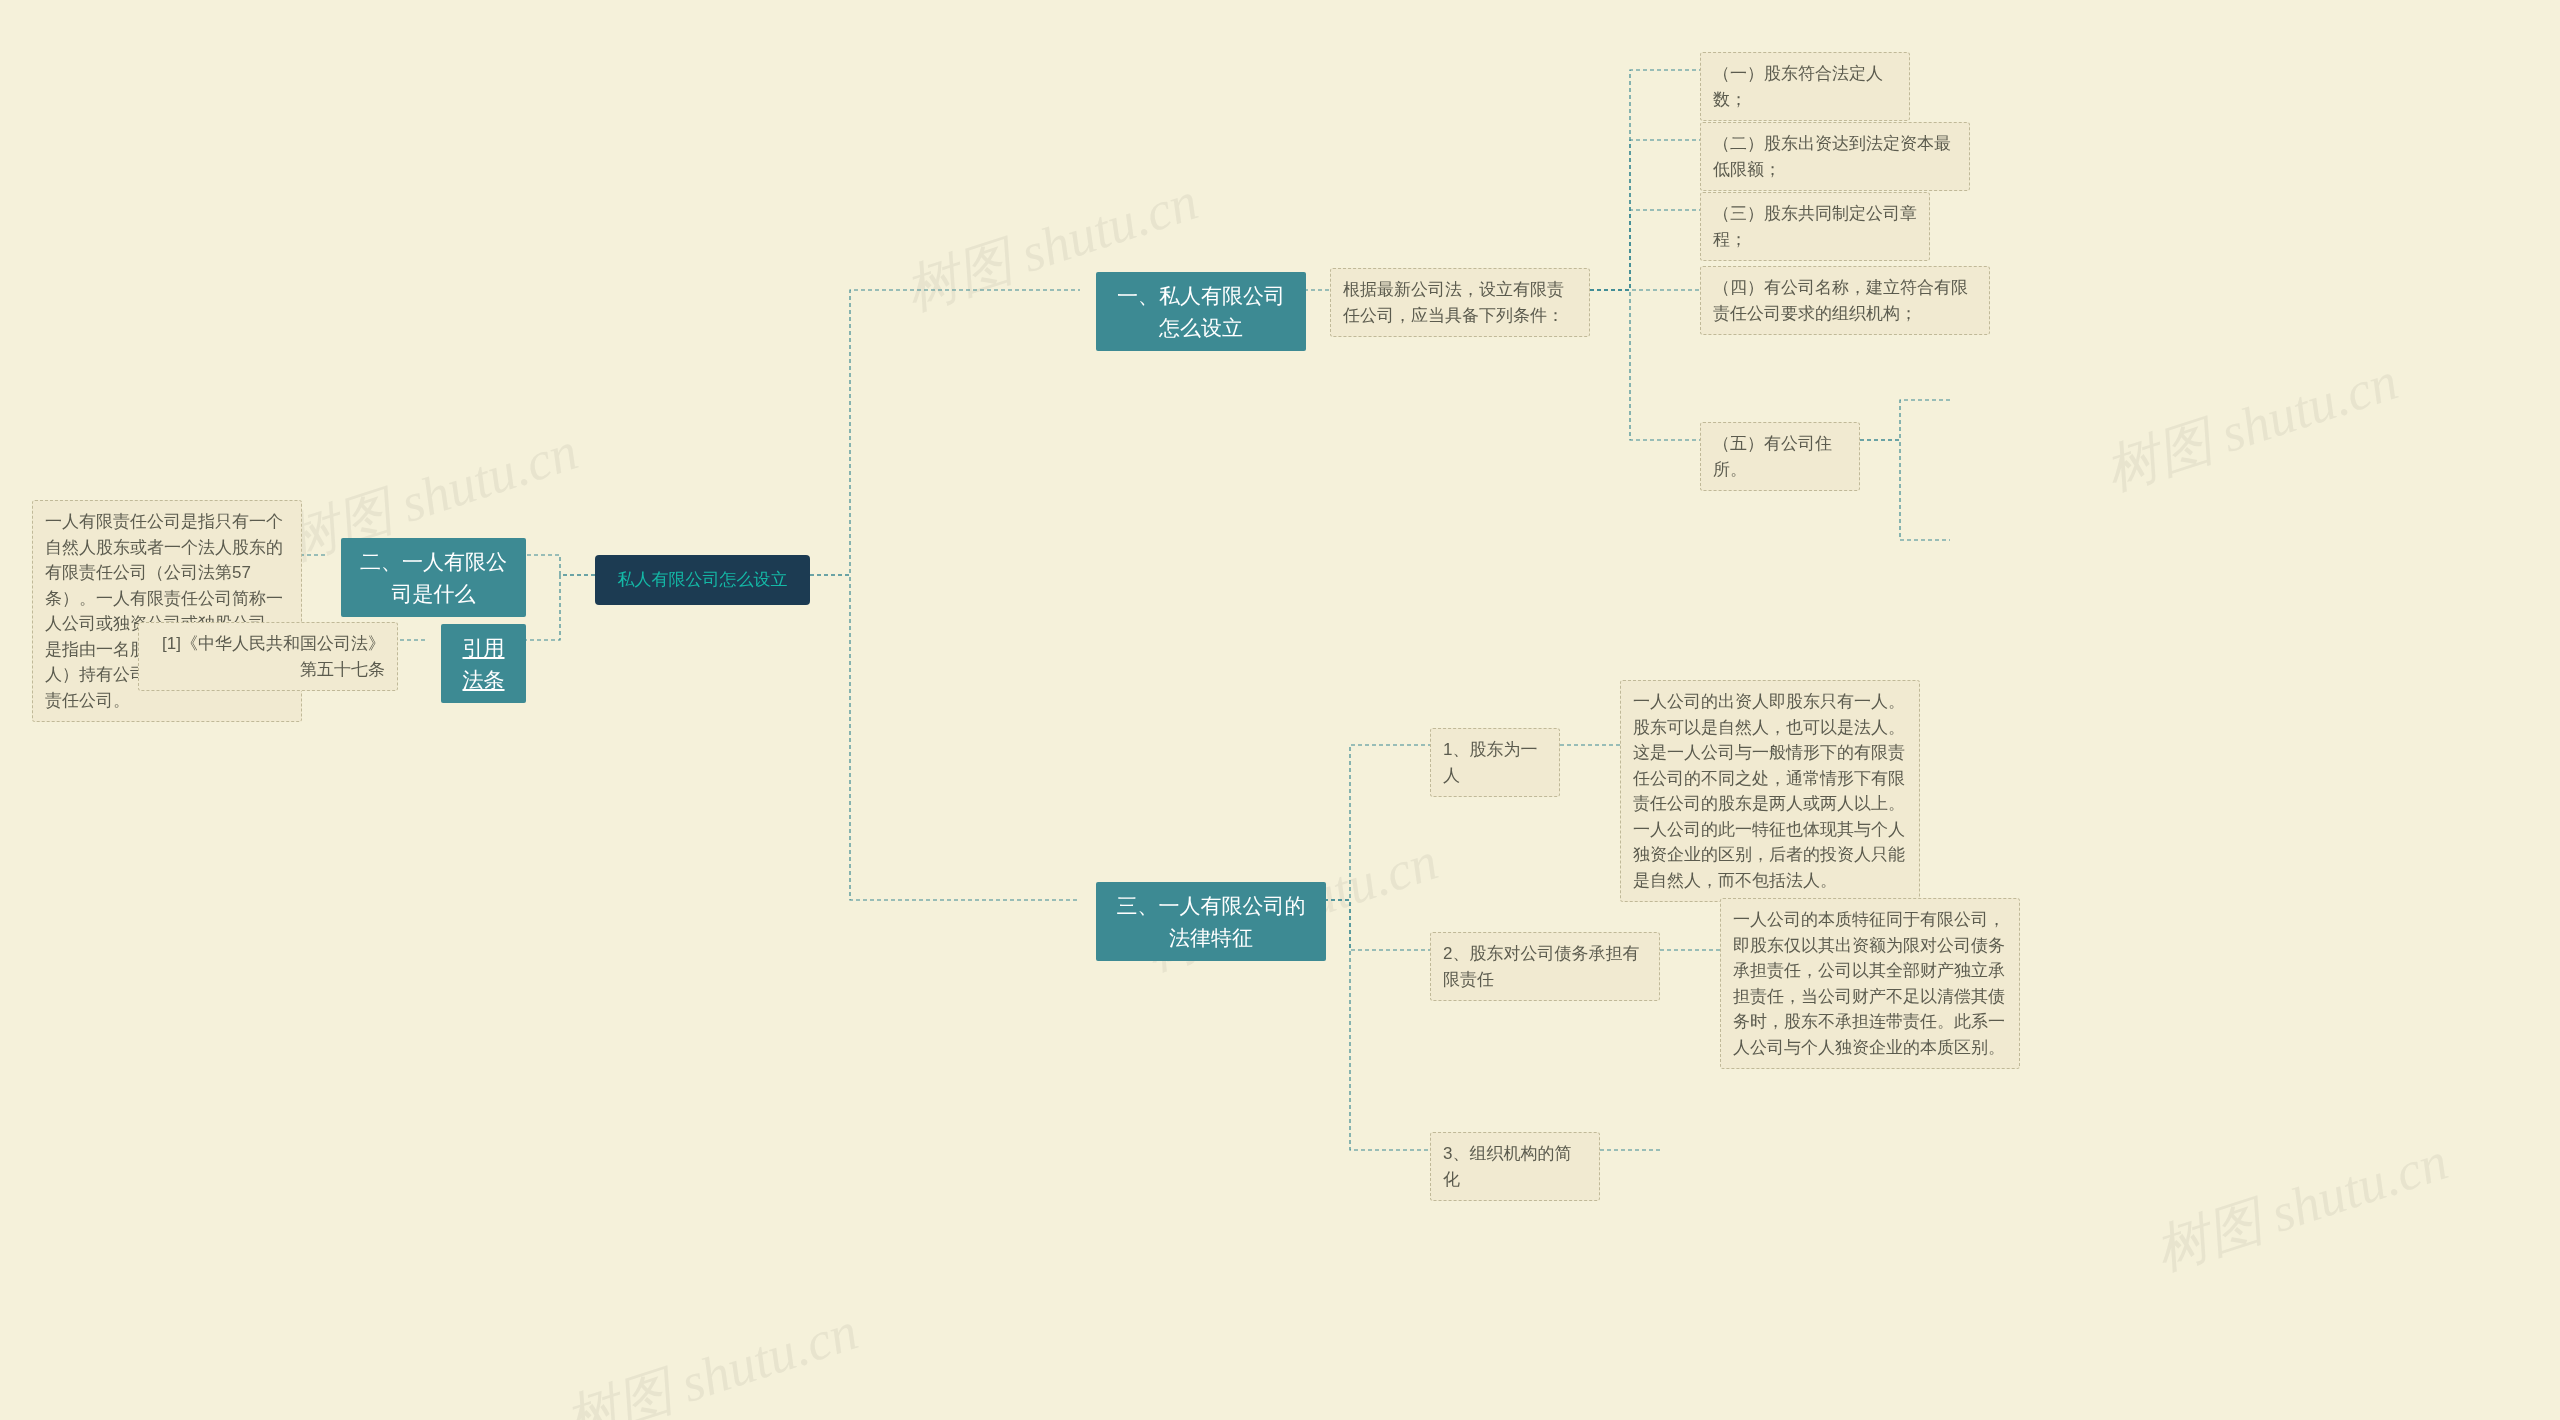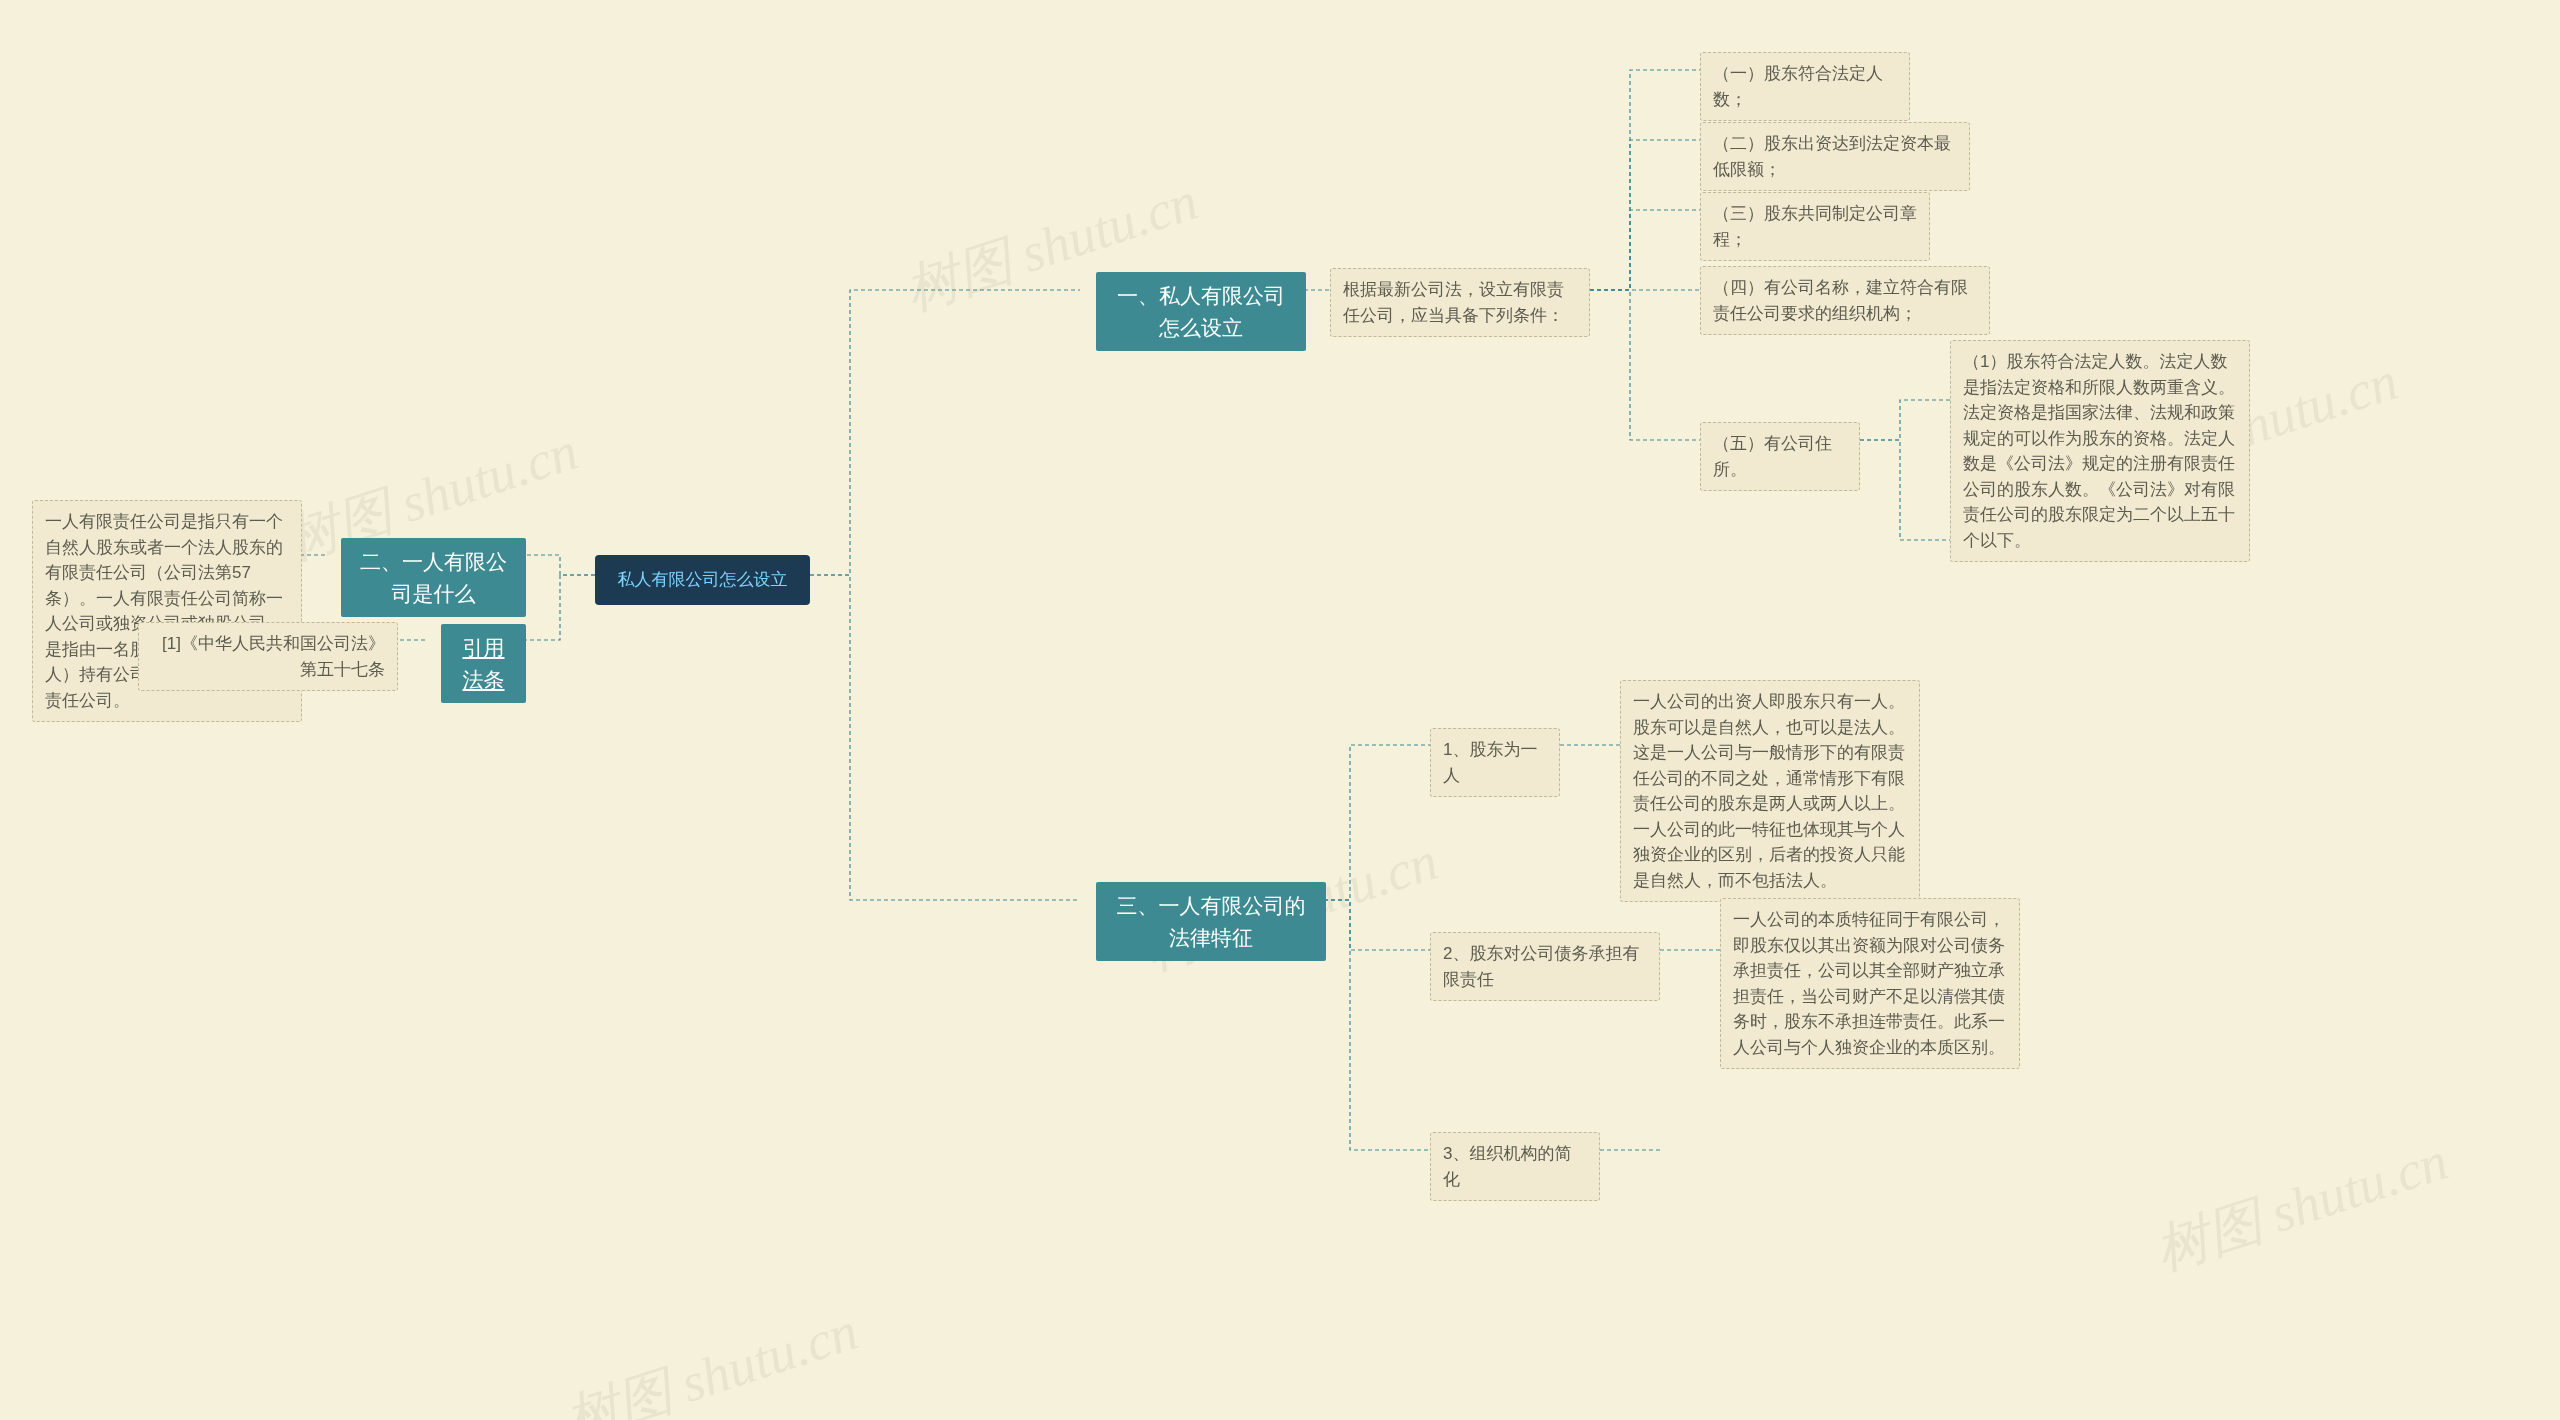--- a/index.html
+++ b/index.html
@@ -19,21 +19,21 @@
     height: 1420px;
   }
   .node {
     position: absolute;
     box-sizing: border-box;
     padding: 8px 12px;
     line-height: 1.5;
   }
   .root {
     background: #1c3b52;
-    color: #7dd3fc;
+    color: #14b8a6;
     font-size: 17px;
     font-weight: 500;
     border-radius: 4px;
     padding: 12px 18px;
     text-align: center;
   }
   .branch {
     background: #3d8a93;
     color: #ffffff;
     font-size: 21px;
@@ -124,21 +124,20 @@
 
   <div class="node branch" style="left:1080px; top:272px; width:210px;">一、私人有限公司怎么设立</div>
   <div class="node leaf" style="left:1330px; top:268px; width:260px;">根据最新公司法，设立有限责任公司，应当具备下列条件：</div>
 
   <div class="node leaf" style="left:1700px; top:52px; width:210px;">（一）股东符合法定人数；</div>
   <div class="node leaf" style="left:1700px; top:122px; width:270px;">（二）股东出资达到法定资本最低限额；</div>
   <div class="node leaf" style="left:1700px; top:192px; width:230px;">（三）股东共同制定公司章程；</div>
   <div class="node leaf" style="left:1700px; top:266px; width:290px;">（四）有公司名称，建立符合有限责任公司要求的组织机构；</div>
   <div class="node leaf" style="left:1700px; top:422px; width:160px;">（五）有公司住所。</div>
 
-  <div class="node leaf" style="left:1950px; top:340px; width:300px;">（1）股东符合法定人数。法定人数是指法定资格和所限人数两重含义。法定资格是指国家法律、法规和政策规定的可以作为股东的资格。法定人数是《公司法》规定的注册有限责任公司的股东人数。《公司法》对有限责任公司的股东限定为二个以上五十个以下。</div>
 
   <div class="node branch" style="left:325px; top:538px; width:185px;">二、一人有限公司是什么</div>
   <div class="node leaf" style="left:32px; top:500px; width:270px;">一人有限责任公司是指只有一个自然人股东或者一个法人股东的有限责任公司（公司法第57条）。一人有限责任公司简称一人公司或独资公司或独股公司，是指由一名股东（自然人或法人）持有公司的全部出资的有限责任公司。</div>
 
   <div class="node branch" style="left:425px; top:624px; width:85px;text-decoration:underline;">引用法条</div>
   <div class="node leaf" style="left:138px; top:622px; width:260px; text-align:right;">[1]《中华人民共和国公司法》第五十七条</div>
 
   <div class="node branch" style="left:1080px; top:882px; width:230px;">三、一人有限公司的法律特征</div>
 
   <div class="node leaf" style="left:1430px; top:728px; width:130px;">1、股东为一人</div>

